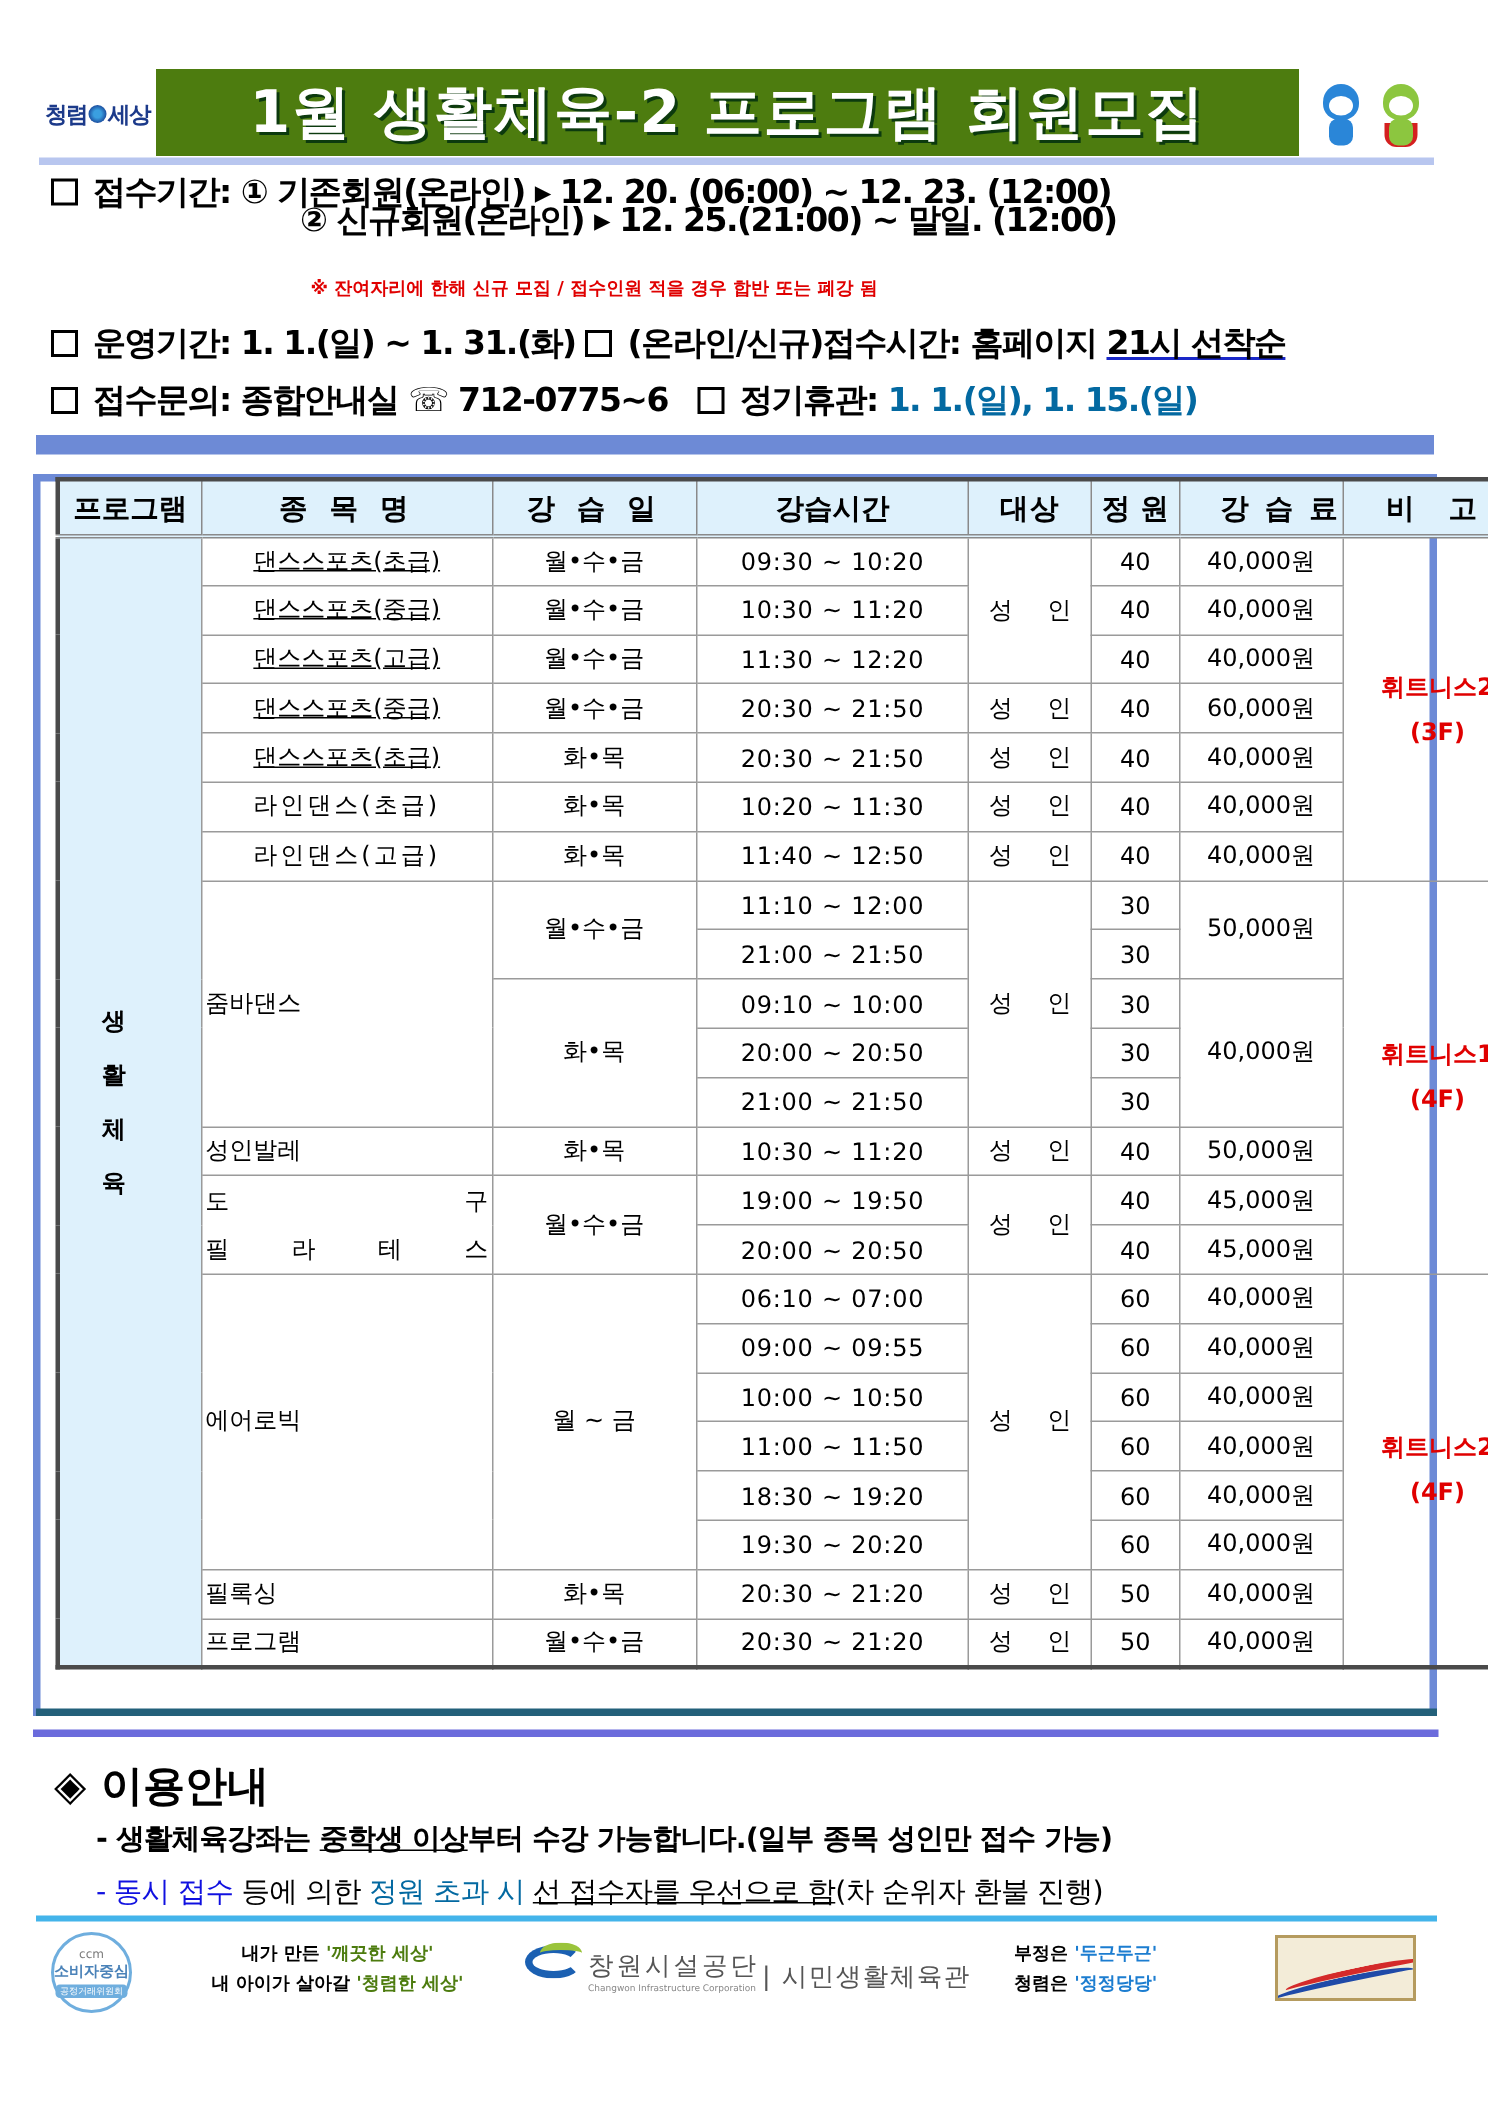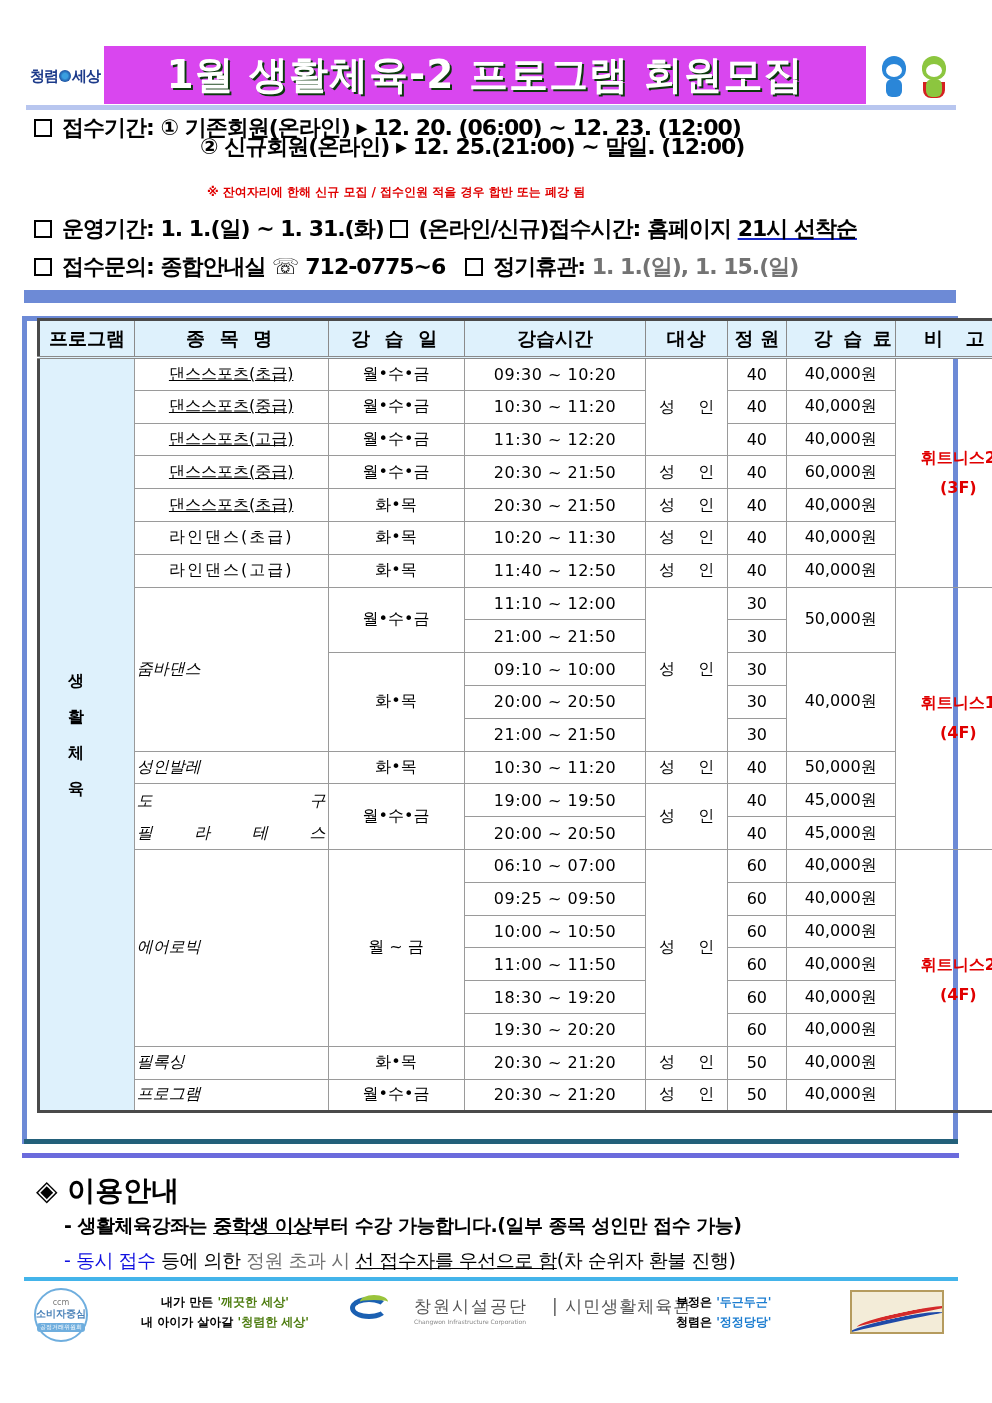--- a/index.html
+++ b/index.html
@@ -3,54 +3,54 @@
 <meta charset="utf-8">
 <style>
   * { box-sizing: border-box; margin: 0; padding: 0; }
   body { width: 992px; height: 1403px; background: #ffffff; font-family: "DejaVu Sans", sans-serif; position: relative; overflow: hidden; color: #000; }
 
   .abs { position: absolute; }
 
   
   .logo-left { left: 30px; top: 56px; width: 70px; height: 40px; display: flex; align-items: center; justify-content: center; font-size: 15px; font-weight: bold; color: #1c3a8a; letter-spacing: -1px; }
   .logo-left .dot { display: inline-block; width: 12px; height: 12px; border-radius: 50%; background: radial-gradient(circle, #3a9fe0 30%, #1c4fa0 70%); margin: 0 1px; }
-  .title-bar { left: 104px; top: 46px; width: 762px; height: 58px; background: #d946ef; display: flex; align-items: center; justify-content: center; }
+  .title-bar { left: 104px; top: 46px; width: 762px; height: 58px; background: #4d7c0f; display: flex; align-items: center; justify-content: center; }
   .title-bar span { color: #ffffff; font-size: 39px; font-weight: bold; letter-spacing: 1px; text-shadow: 2px 2px 0 #0c3a0e; font-family: "DejaVu Sans", sans-serif; }
   .mascots { left: 872px; top: 52px; width: 84px; height: 50px; display: flex; gap: 6px; align-items: center; justify-content: center; }
   .mascot { width: 34px; height: 46px; position: relative; }
   .mascot .head { position: absolute; left: 5px; top: 2px; width: 24px; height: 24px; border-radius: 50% 50% 45% 45%; }
   .mascot .face { position: absolute; left: 9px; top: 10px; width: 16px; height: 13px; background: #fff; border-radius: 50%; }
   .mascot .body { position: absolute; left: 9px; top: 25px; width: 16px; height: 18px; border-radius: 6px; }
   .mascot.blue .head, .mascot.blue .body { background: #2a86d8; }
   .mascot.green .head, .mascot.green .body { background: #8cc63f; }
   .mascot.green .cape { position: absolute; left: 6px; top: 28px; width: 22px; height: 16px; background: #d42020; border-radius: 0 0 8px 8px; }
   .header-line { left: 26px; top: 105px; width: 930px; height: 5px; background: #b8c6ef; }
 
   
   .info { font-weight: bold; font-size: 22px; letter-spacing: -1px; white-space: nowrap; font-family: "DejaVu Sans", sans-serif; }
   .info .box { display: inline-block; width: 18px; height: 18px; border: 2px solid #000; vertical-align: -2px; margin-right: 10px; }
   .line1 { left: 34px; top: 113px; }
   .line2 { left: 200px; top: 132px; }
   .note { left: 207px; top: 184px; font-size: 12px; color: #e00000; font-weight: bold; letter-spacing: 0; }
   .line3 { left: 34px; top: 214px; }
   .line4 { left: 34px; top: 252px; }
-  .red { color: #737373; }
+  .red { color: #0369a1; }
   .ul { text-decoration: underline; text-decoration-color: #1a28c8; }
   .sep-bar { left: 24px; top: 290px; width: 932px; height: 13px; background: #6d8ad6; }
 
   
   .frame { left: 22px; top: 316px; width: 936px; height: 828px; border: 5px solid #6d8ad6; border-bottom: none; background: #fff; }
   .frame-bottom { left: 24px; top: 1139px; width: 934px; height: 5px; background: #23607a; }
   .frame-bar2 { left: 22px; top: 1153px; width: 937px; height: 5px; background: #6b6bdc; }
 
   table.sched { position: absolute; left: 37px; top: 318px; width: 987px; border-collapse: collapse; border: 3px solid #4a4a4a; font-family: "DejaVu Sans", sans-serif; }
   table.sched th { background: #def1fc; font-weight: bold; font-size: 19px; height: 38px; border: 1px solid #8a8a8a; border-bottom: 3px double #8a8a8a; letter-spacing: 4px; }
   table.sched td { border: 1px solid #9a9a9a; font-size: 16px; height: 32.8px; text-align: center; padding: 0 2px; }
   td.prog { background: #def1fc; font-weight: bold; font-size: 19px; width: 88px; line-height: 36px; letter-spacing: 22px; }
-  td.name { text-align: justify; text-align-last: justify; padding: 0 14px; font-size: 17px; width: 178px; font-style: italic; }
+  td.name { text-align: justify; text-align-last: justify; padding: 0 14px; font-size: 17px; width: 178px; }
   td.days { width: 125px; }
   td.time { width: 167px; letter-spacing: 0.5px; }
   td.target { width: 75px; word-spacing: 18px; }
   td.cap { width: 54px; }
   td.fee { width: 100px; text-align: right; padding-right: 10px; }
   td.note { width: 117px; line-height: 30px; }
   td.ul-name span { text-decoration: underline; }
 
   
   .notice-title { left: 36px; top: 1172px; font-size: 28px; font-weight: bold; }
@@ -60,21 +60,21 @@
   .u { text-decoration: underline; }
   .footer-line { left: 24px; top: 1277px; width: 934px; height: 4px; background: #43b4ea; }
 
   
   .ccm { left: 34px; top: 1288px; width: 54px; height: 54px; border: 2px solid #6faede; border-radius: 50%; display: flex; flex-direction: column; align-items: center; justify-content: center; font-size: 9px; color: #4a82b8; }
   .ccm .ccm-top { font-size: 8px; color: #7a7a7a; }
   .ccm .ccm-mid { font-size: 10px; font-weight: bold; color: #4a82b8; }
   .ccm .ccm-bot { font-size: 6px; background: #6faede; color: #fff; padding: 0 3px; border-radius: 3px; margin-top: 2px; }
   .slogan1 { left: 130px; top: 1292px; font-size: 12px; font-weight: bold; text-align: center; line-height: 20px; width: 190px; }
   .slogan1 .b { color: #4d7c0f; }
-  .corp { left: 350px; top: 1295px; display: flex; align-items: flex-start; gap: 24px; }
+  .corp { left: 350px; top: 1295px; display: flex; align-items: flex-end; gap: 2px; }
   .corp-logo { width: 40px; height: 34px; position: relative; }
   .corp-logo .arc { position: absolute; left: 0; top: 2px; width: 38px; height: 22px; border: 5px solid #1b60b2; border-right-color: transparent; border-radius: 50%; }
   .corp-logo .arc2 { position: absolute; left: 10px; top: 0; width: 28px; height: 14px; border-top: 5px solid #9ac43b; border-radius: 50%; }
   .corp-name { font-size: 17px; color: #555; letter-spacing: 2px; }
   .corp-sub { font-size: 6px; color: #888; letter-spacing: 0; }
   .corp-div { font-size: 17px; color: #555; letter-spacing: 1px; }
   .slogan2 { left: 676px; top: 1292px; font-size: 12px; font-weight: bold; line-height: 20px; }
   .slogan2 .b { color: #1c7dd0; }
   .ksqi { left: 850px; top: 1290px; width: 94px; height: 44px; background: #f3ecd8; border: 2px solid #b59b5e; overflow: hidden; }
   .ksqi .r { position: absolute; left: 4px; top: 20px; width: 96px; height: 10px; border-top: 4px solid #d42a2a; border-radius: 50%; transform: rotate(-12deg); }
@@ -257,21 +257,21 @@
       <td class="name" rowspan="6">에어로빅</td>
       <td class="days" rowspan="6">월 ~ 금</td>
       <td class="time">06:10 ~ 07:00</td>
       <td class="target" rowspan="6">성 인</td>
       <td class="cap">60</td>
       <td class="fee">40,000원</td>
       <td class="note" rowspan="8" style="white-space:pre-line;">휘트니스2
 (4F)</td>
     </tr>
     <tr>
-      <td class="time">09:25 ~ 09:50</td>
+      <td class="time">09:00 ~ 09:55</td>
       <td class="cap">60</td>
       <td class="fee">40,000원</td>
     </tr>
     <tr>
       <td class="time">10:00 ~ 10:50</td>
       <td class="cap">60</td>
       <td class="fee">40,000원</td>
     </tr>
     <tr>
       <td class="time">11:00 ~ 11:50</td>

